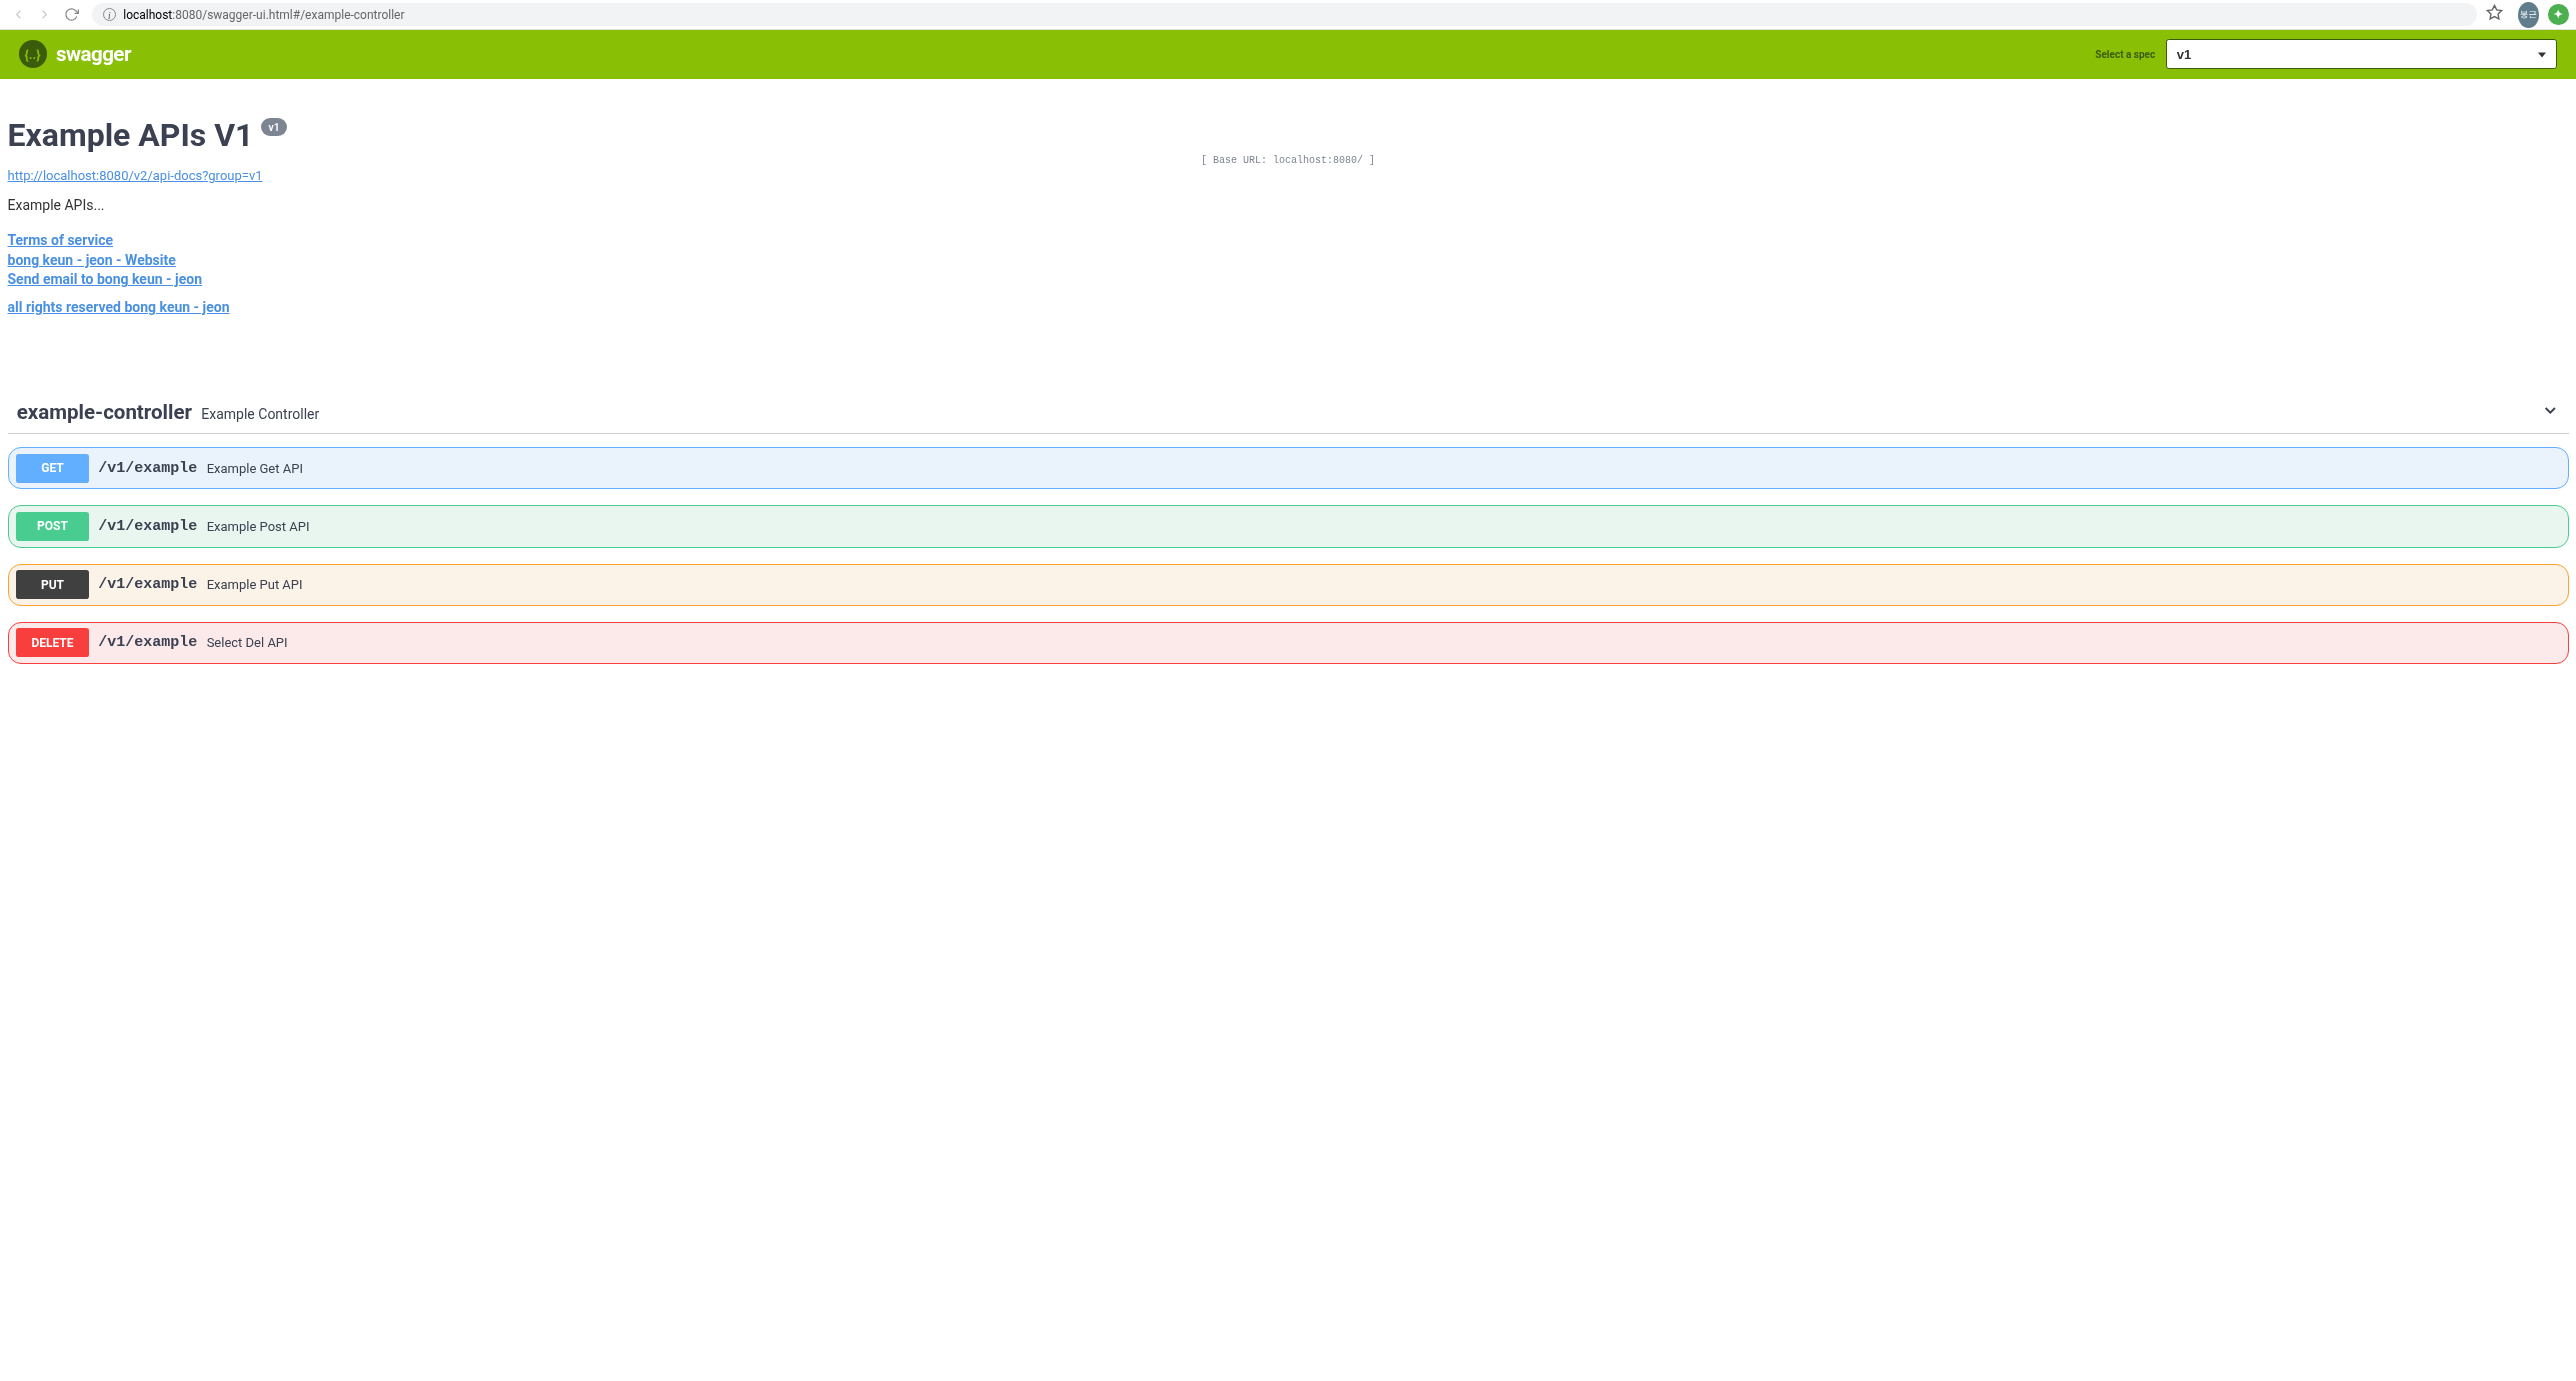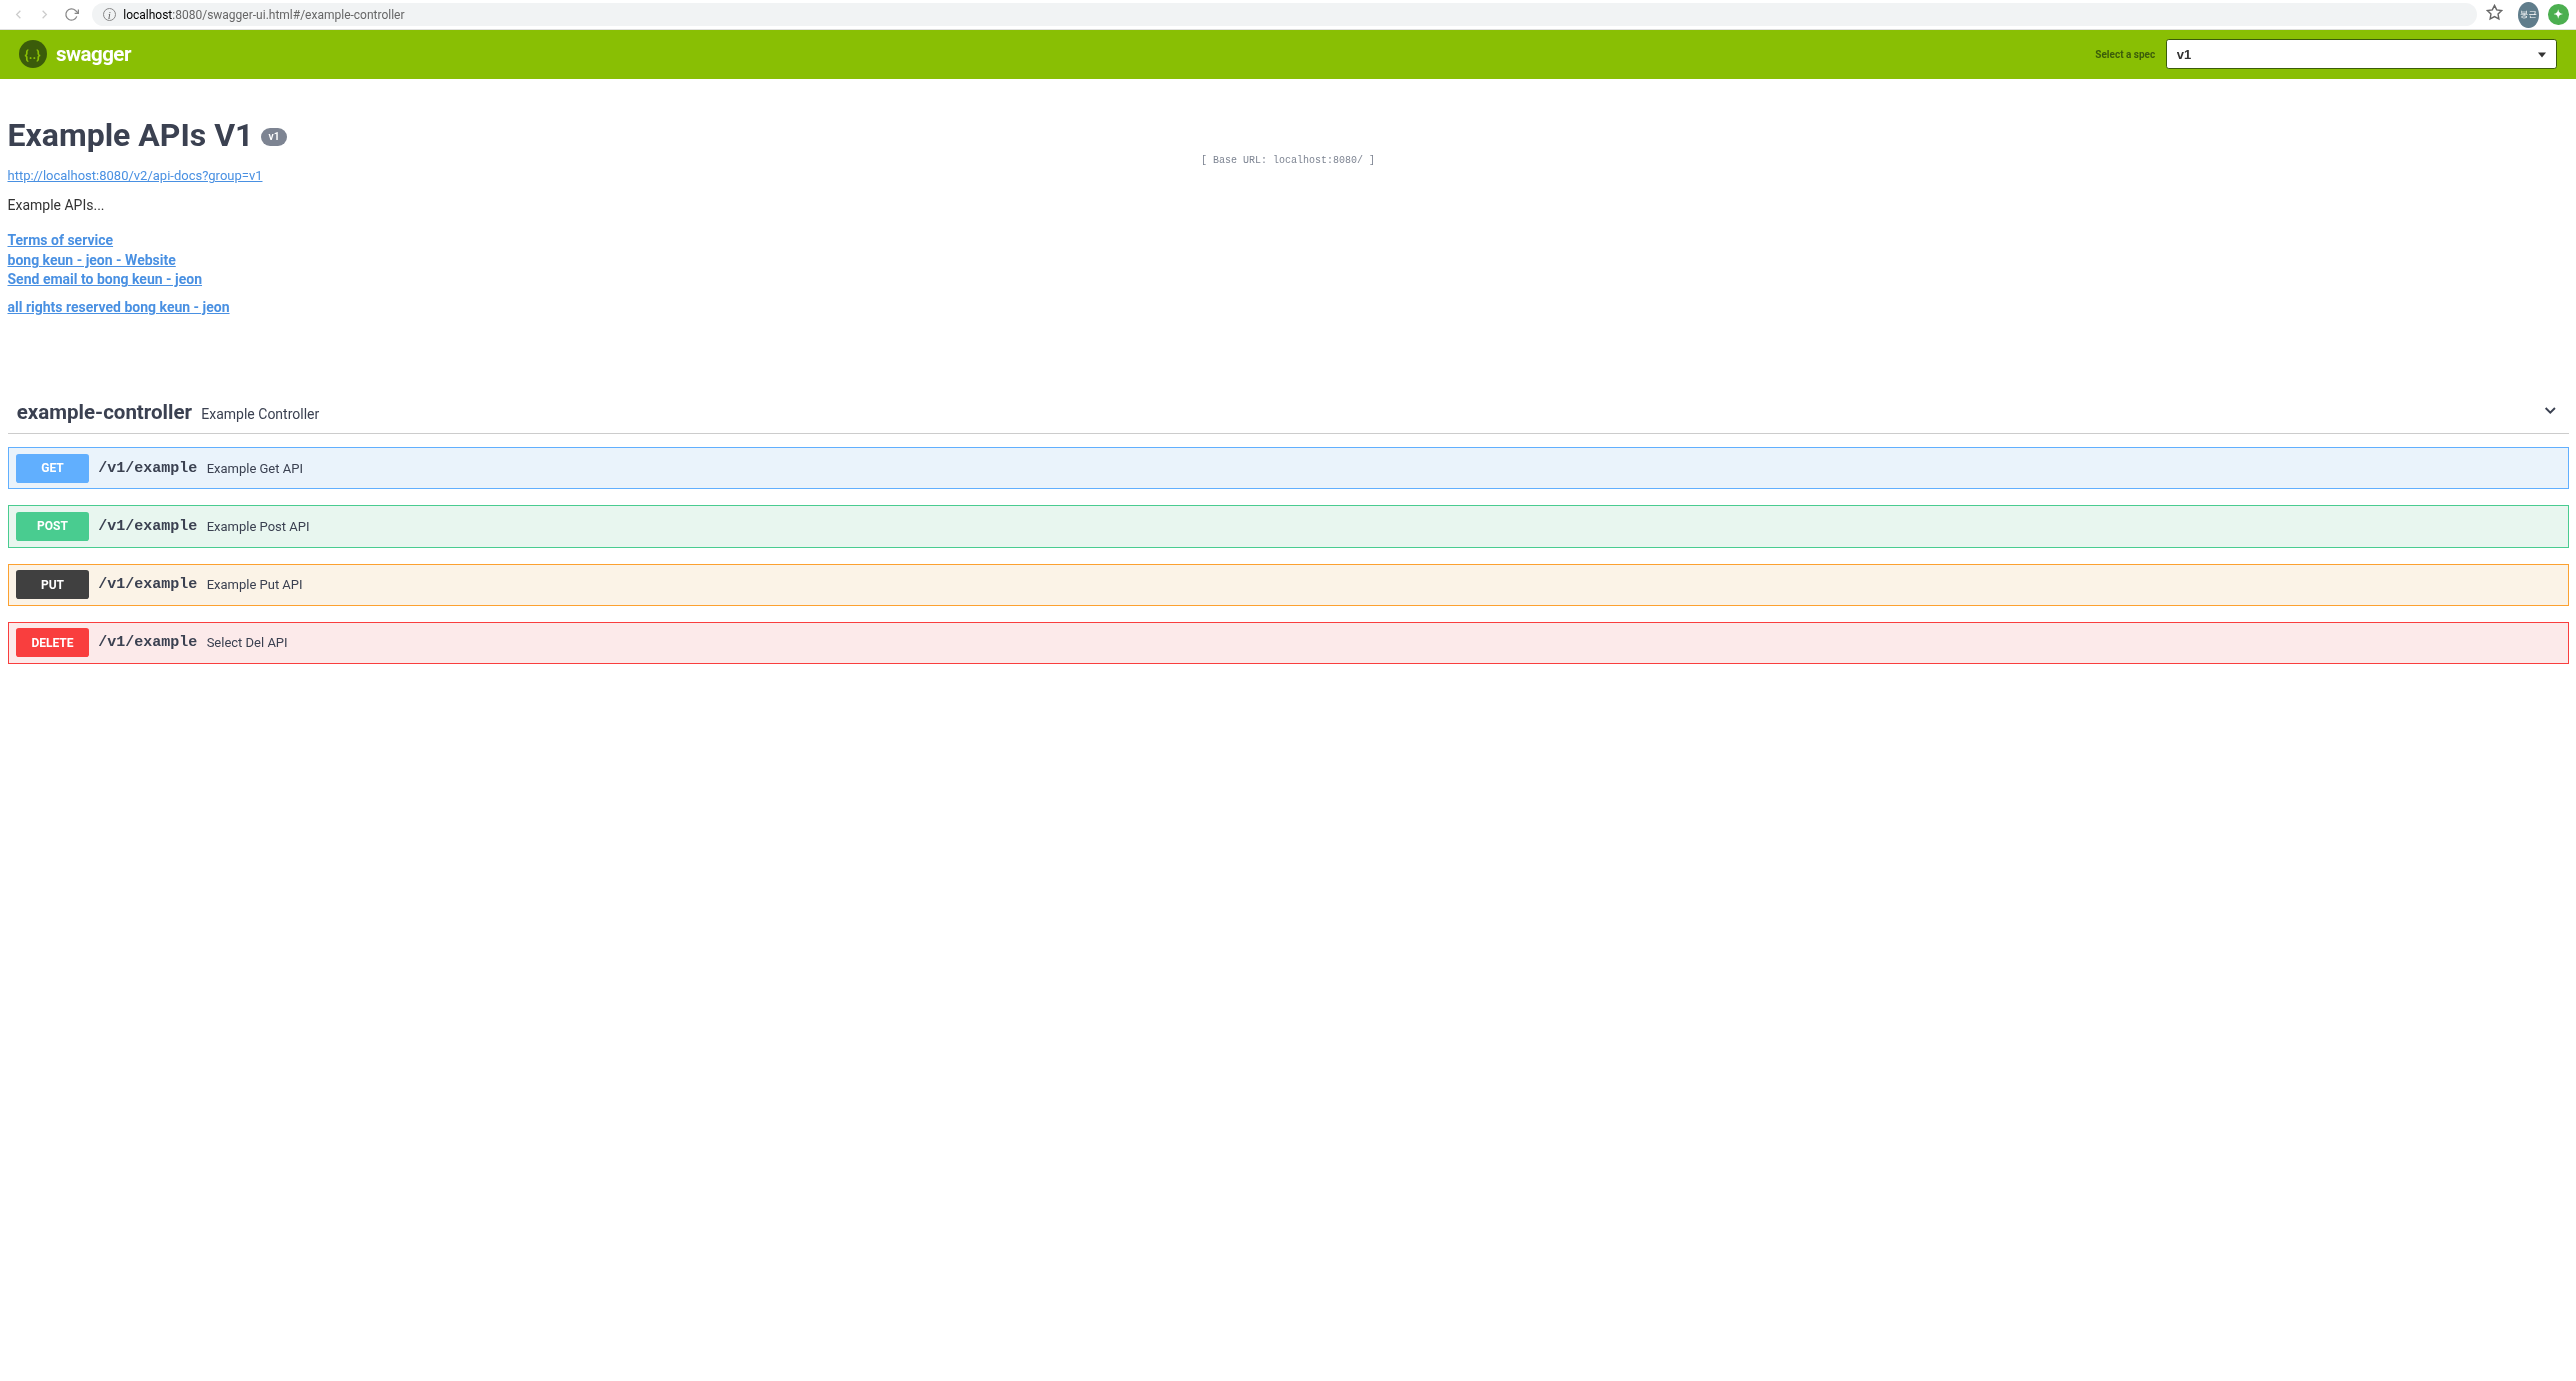--- a/index.html
+++ b/index.html
@@ -85,21 +85,21 @@
     }
     
     
     .wrapper { padding: 37px 7.5px 18.6px 7.5px; max-width: 100%; }
     .info { padding: 0 0 37px 0; }
     .title {
       font-size: 32px;
       font-weight: 700;
       color: #3b4151;
       display: flex;
-      align-items: flex-end;
+      align-items: center;
       gap: 7.5px;
     }
     .version-badge {
       background: #7d8492;
       color: #fff;
       font-size: 10.3px;
       font-weight: 600;
       padding: 2.8px 7.5px;
       border-radius: 37px;
       vertical-align: super;
@@ -148,21 +148,21 @@
       display: flex;
       align-items: baseline;
       gap: 9.3px;
     }
     .opblock-tag small { font-size: 14px; font-weight: 400; color: #3b4151; }
     .expand-icon { color: #3b4151; }
     
     
     .opblock {
       margin: 13px 0 16px 0;
-      border-radius: 0;
+      border-radius: 13px;
       border: 0.9px solid;
       display: flex;
       align-items: center;
       padding: 5.6px 7.5px;
       cursor: pointer;
       gap: 9.3px;
     }
     .opblock-get { background: #eaf3fb; border-color: #61affe; }
     .opblock-post { background: #e8f6ef; border-color: #49cc90; }
     .opblock-put { background: #fbf3e7; border-color: #fca130; }

